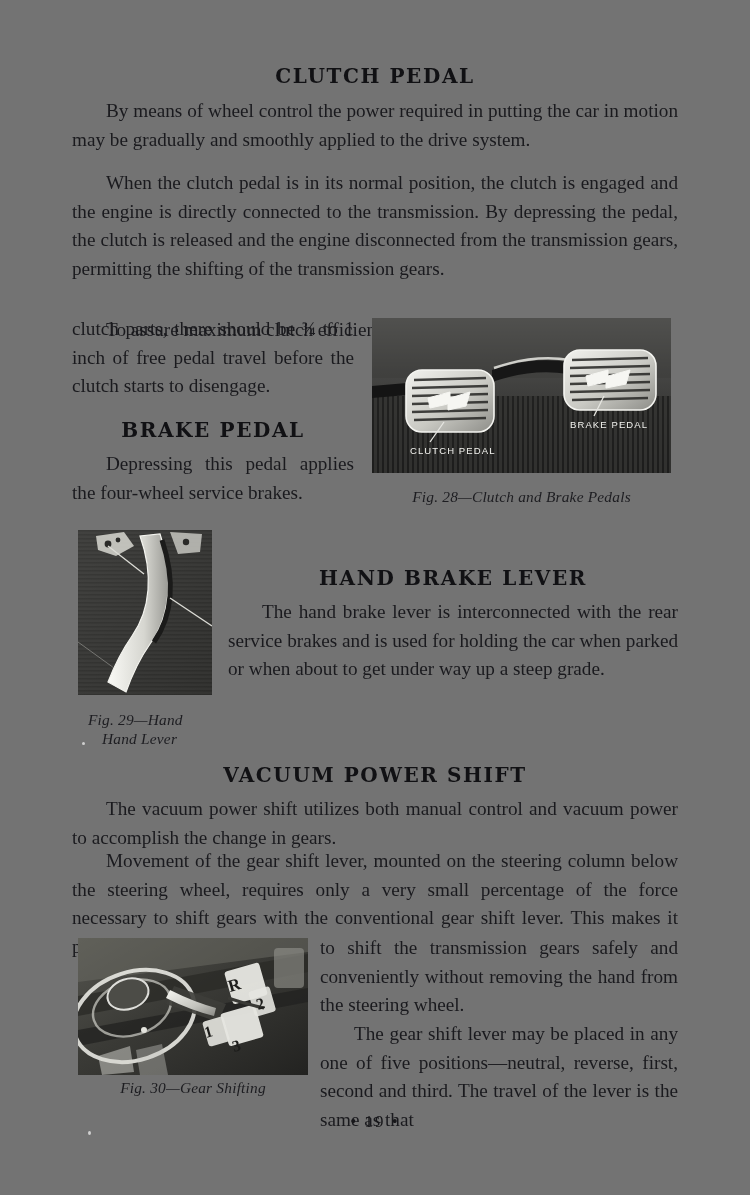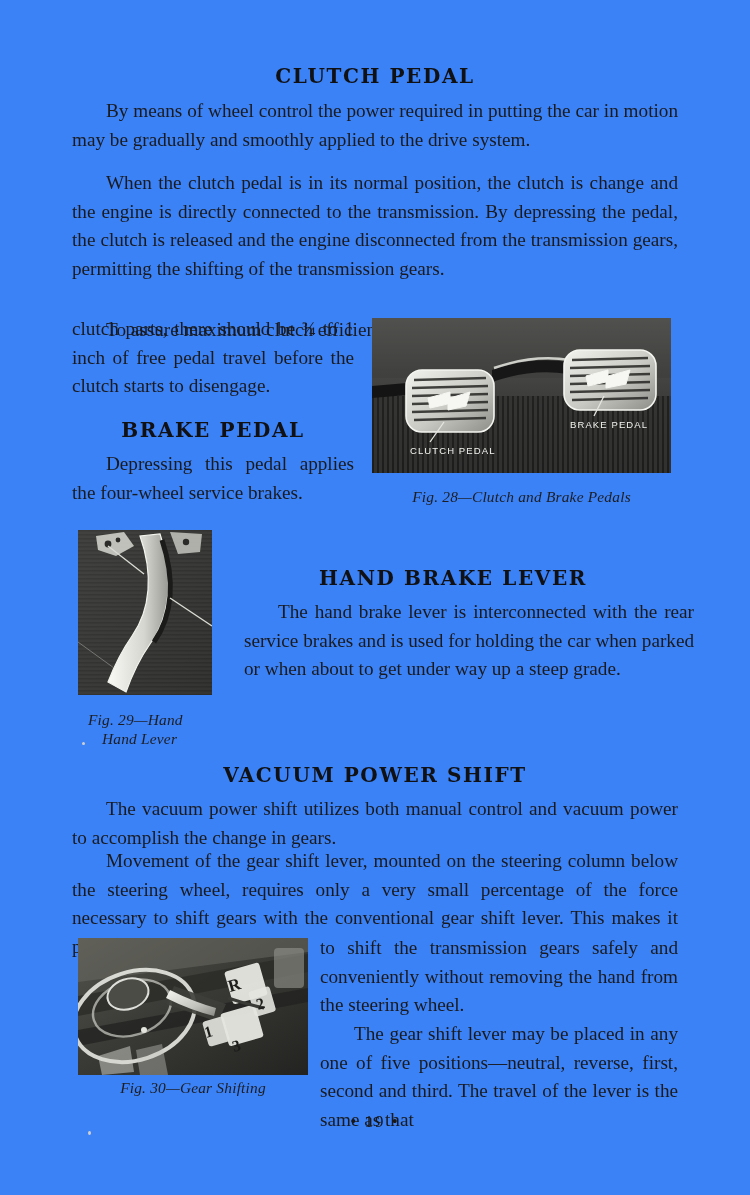--- a/index.html
+++ b/index.html
@@ -4,21 +4,21 @@
 <style>
   html, body {
     margin: 0;
     padding: 0;
     background: #ffffff;
   }
   .page {
     position: relative;
     width: 750px;
     height: 1195px;
-    background: #3b82f6;
+    background: #737373;
     overflow: hidden;
     font-family: "Liberation Serif", "DejaVu Serif", serif;
     color: #17171a;
   }
 
   
   .sec-head {
     position: absolute;
     font-family: "DejaVu Serif", "Liberation Serif", serif;
     font-weight: bold;
@@ -78,21 +78,21 @@
 </style>
 </head>
 <body>
 
 <div class="page">
 
   <div class="sec-head" style="left:0; top:64px; width:750px;">CLUTCH PEDAL</div>
 
   <div class="para" style="left:72px; top:97px; width:606px;">By means of wheel control the power required in putting the car in motion may be gradually and smoothly applied to the drive system.</div>
 
-  <div class="para" style="left:72px; top:169px; width:606px;">When the clutch pedal is in its normal position, the clutch is change and the engine is directly connected to the transmission. By depressing the pedal, the clutch is released and the engine disconnected from the transmission gears, permitting the shifting of the transmission gears.</div>
+  <div class="para" style="left:72px; top:169px; width:606px;">When the clutch pedal is in its normal position, the clutch is engaged and the engine is directly connected to the transmission. By depressing the pedal, the clutch is released and the engine disconnected from the transmission gears, permitting the shifting of the transmission gears.</div>
 
   <div class="para noindent" style="left:72px; top:286px; width:606px; text-indent:34px;margin-top:30px;">To assure maximum clutch efficiency and long life of the</div>
 
   <div class="para noindent" style="left:72px; top:315px; width:282px;">clutch parts, there should be ¾ to 1 inch of free pedal travel before the clutch starts to disengage.</div>
 
   <div class="photo" style="left:372px; top:318px; width:299px; height:155px;">
     <svg viewBox="0 0 299 155" preserveAspectRatio="none">
       <defs>
         <linearGradient id="g28bg" x1="0" y1="0" x2="0" y2="1">
           <stop offset="0%" stop-color="#6d6d6a"></stop>
@@ -191,21 +191,21 @@
       <line x1="92" y1="68" x2="134" y2="96" stroke="#dcdcd6" stroke-width="1.3"></line>
       <line x1="0" y1="112" x2="36" y2="138" stroke="#9f9f9a" stroke-width="1" opacity="0.6"></line>
     </svg>
   </div>
 
   <div class="caption" style="left:88px; top:710px; width:160px;">Fig. 29—Hand</div>
   <div class="caption" style="left:102px; top:729px; width:160px;">Hand Lever</div>
 
   <div class="sec-head" style="left:228px; top:566px; width:450px;">HAND BRAKE LEVER</div>
 
-  <div class="para" style="left:228px; top:598px; width:450px;margin-left:16px;">The hand brake lever is interconnected with the rear service brakes and is used for holding the car when parked or when about to get under way up a steep grade.</div>
+  <div class="para" style="left:228px; top:598px; width:450px;">The hand brake lever is interconnected with the rear service brakes and is used for holding the car when parked or when about to get under way up a steep grade.</div>
 
   <div class="sec-head" style="left:0; top:763px; width:750px;">VACUUM POWER SHIFT</div>
 
   <div class="para" style="left:72px; top:795px; width:606px;">The vacuum power shift utilizes both manual control and vacuum power to accomplish the change in gears.</div>
 
   <div class="para" style="left:72px; top:847px; width:606px;">Movement of the gear shift lever, mounted on the steering column below the steering wheel, requires only a very small percentage of the force necessary to shift gears with the conventional gear shift lever. This makes it possible for the driver</div>
 
   <div class="para noindent" style="left:320px; top:934px; width:358px;">to shift the transmission gears safely and conveniently without removing the hand from the steering wheel.</div>
 
   <div class="para" style="left:320px; top:1020px; width:358px;">The gear shift lever may be placed in any one of five positions—neutral, reverse, first, second and third. The travel of the lever is the same as that</div>

